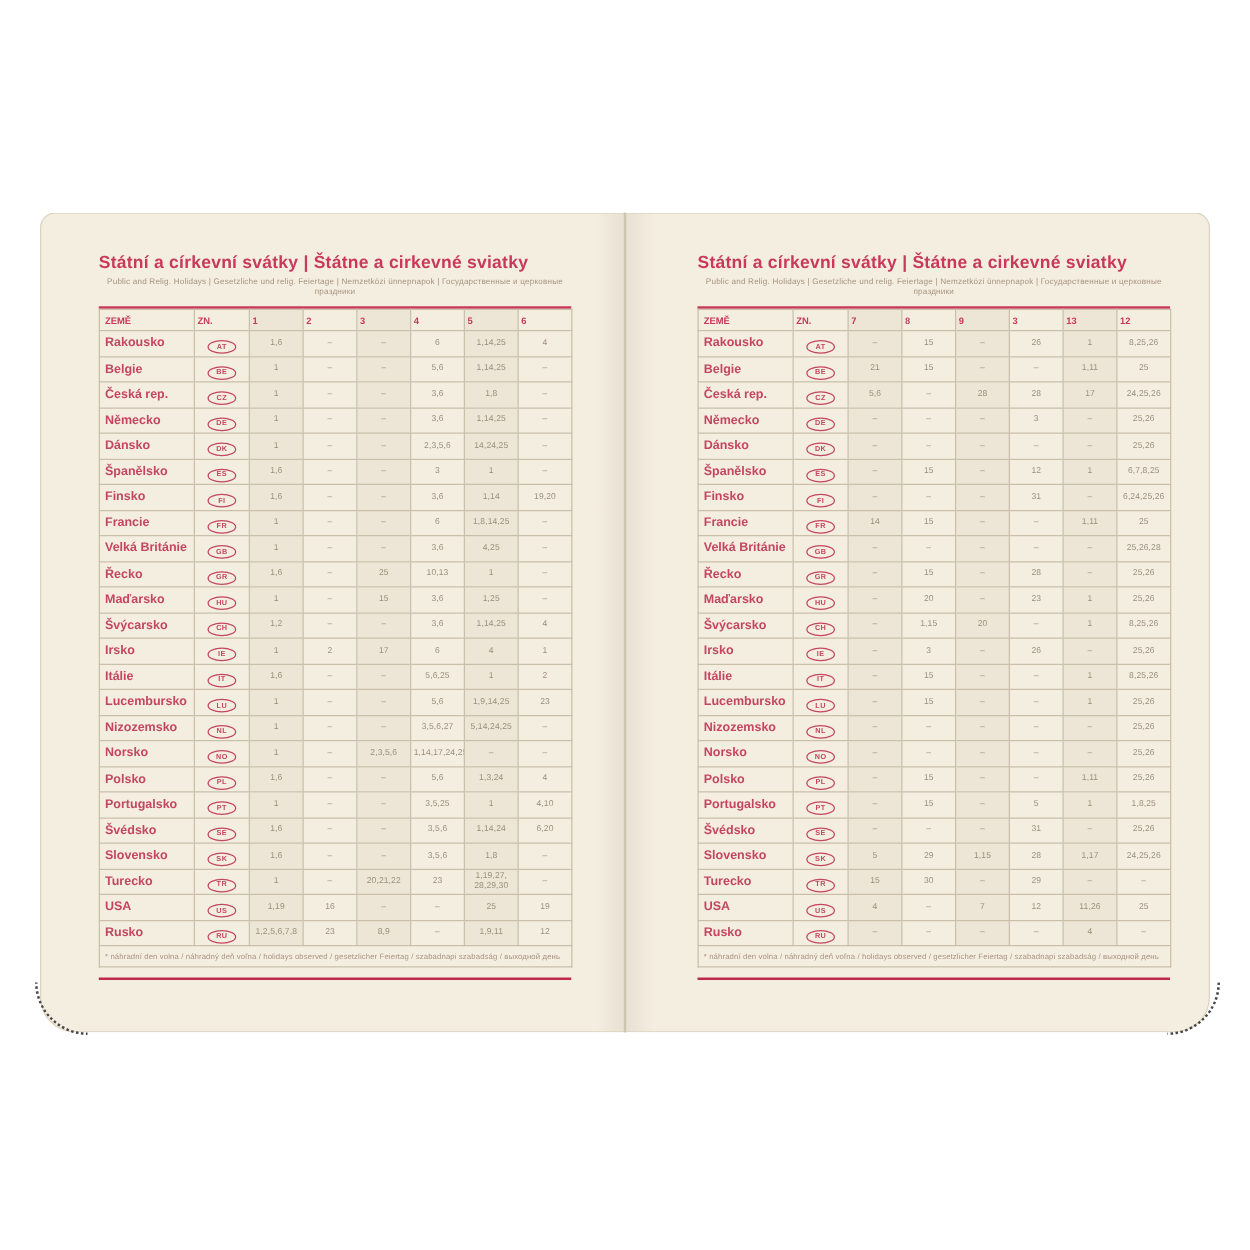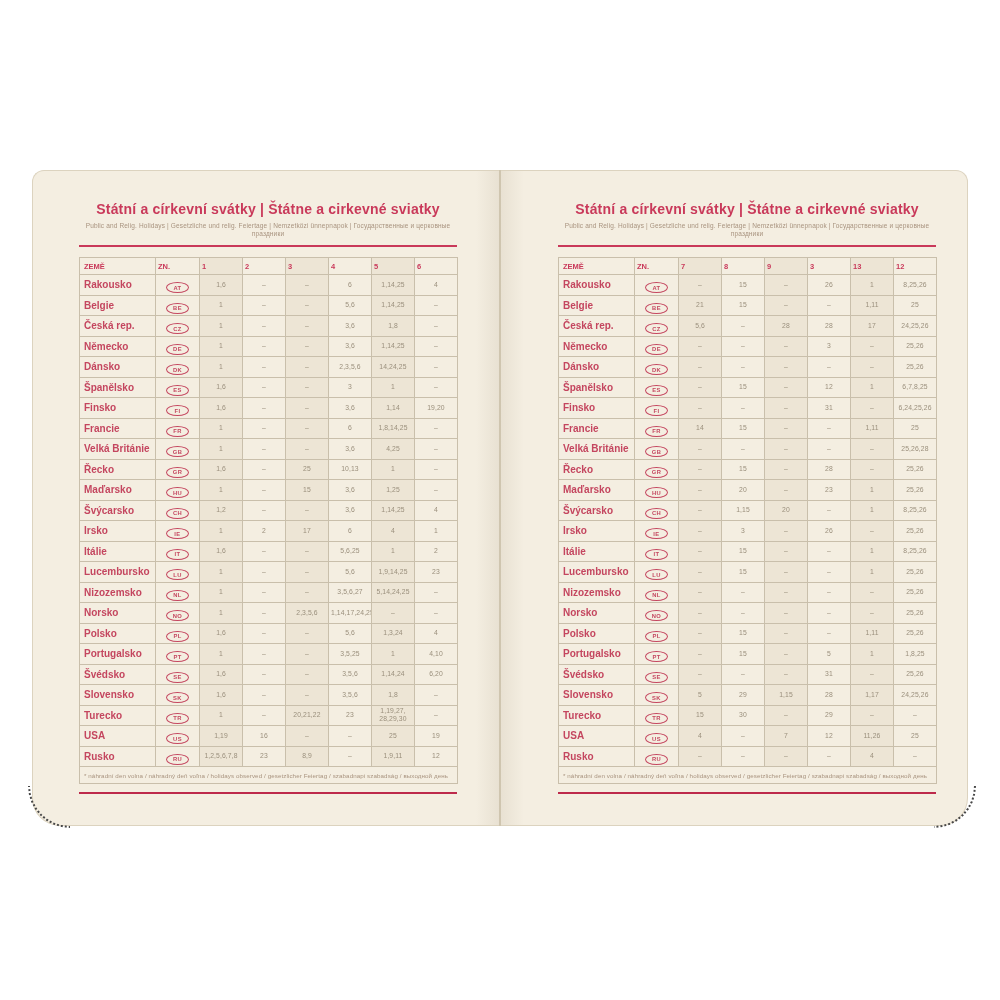--- a/index.html
+++ b/index.html
@@ -26,31 +26,31 @@
     background:linear-gradient(270deg,rgba(125,105,75,0) 0%,rgba(125,105,75,0.10) 100%);
     pointer-events:none;
   }
   .gutter{position:absolute;left:467px;top:0;width:2px;height:656px;background:#cfc5af;}
 
   .content{position:absolute;top:0;width:378px;padding-top:30px;}
   .page.left .content{left:46px;}
   .page.right .content{left:58px;}
 
   .page-title{
-    text-align:center;color:#c9395a;font-weight:bold;
+    color:#c9395a;font-weight:bold;
     font-size:14px;letter-spacing:0.2px;line-height:16px;
   }
   .page-subtitle{
     margin-top:5px;text-align:center;color:#a8937f;
     font-size:6.5px;letter-spacing:0.15px;line-height:8px;
   }
   .title-rule{margin-top:7px;height:2px;background:#c9395a;}
 
   table.holiday-table{
-    margin-top:10px;width:378px;border-collapse:collapse;table-layout:fixed;
+    margin-top:0;width:378px;border-collapse:collapse;table-layout:fixed;
   }
   table.holiday-table col.shade{background:#ede5d5;}
   table.holiday-table th, table.holiday-table td{
     border:1px solid #c9bfab;box-sizing:border-box;
     padding:0 2px;overflow:hidden;
   }
   table.holiday-table thead th{
     height:17px;color:#c9395a;font-size:7.5px;font-weight:bold;text-align:left;
   }
   table.holiday-table thead th.country-h{text-align:left;padding-left:4px;}

